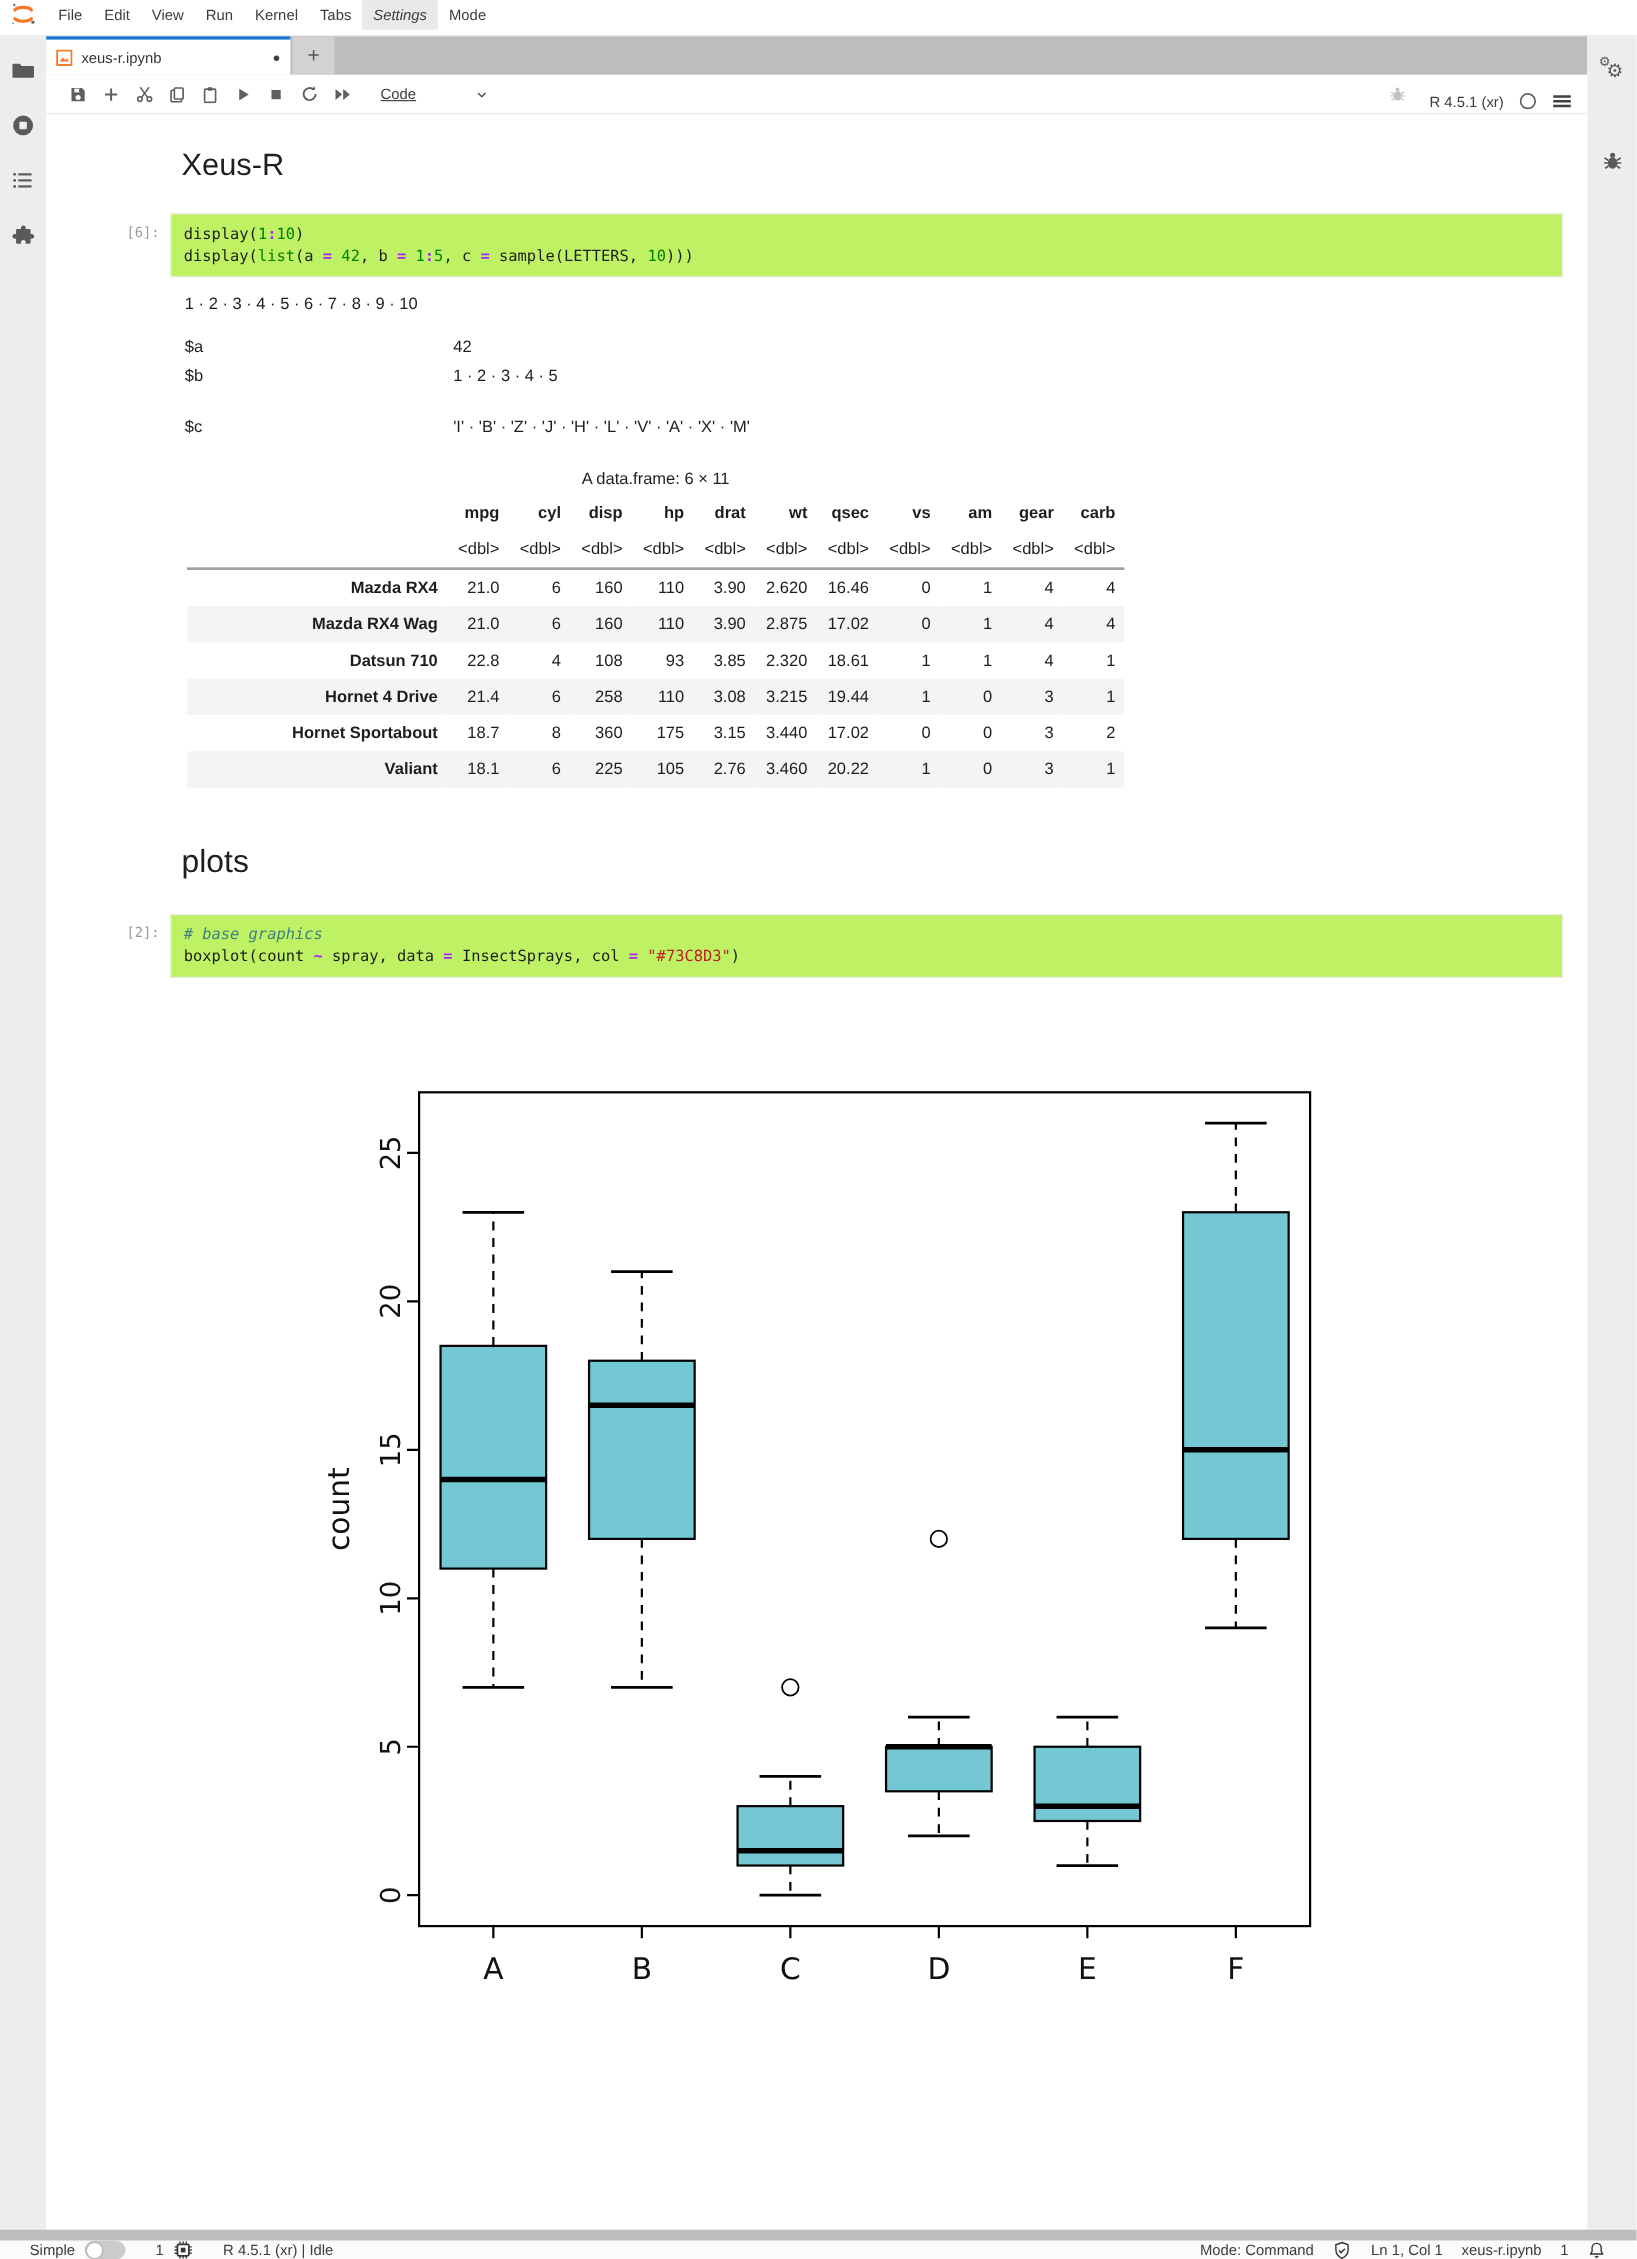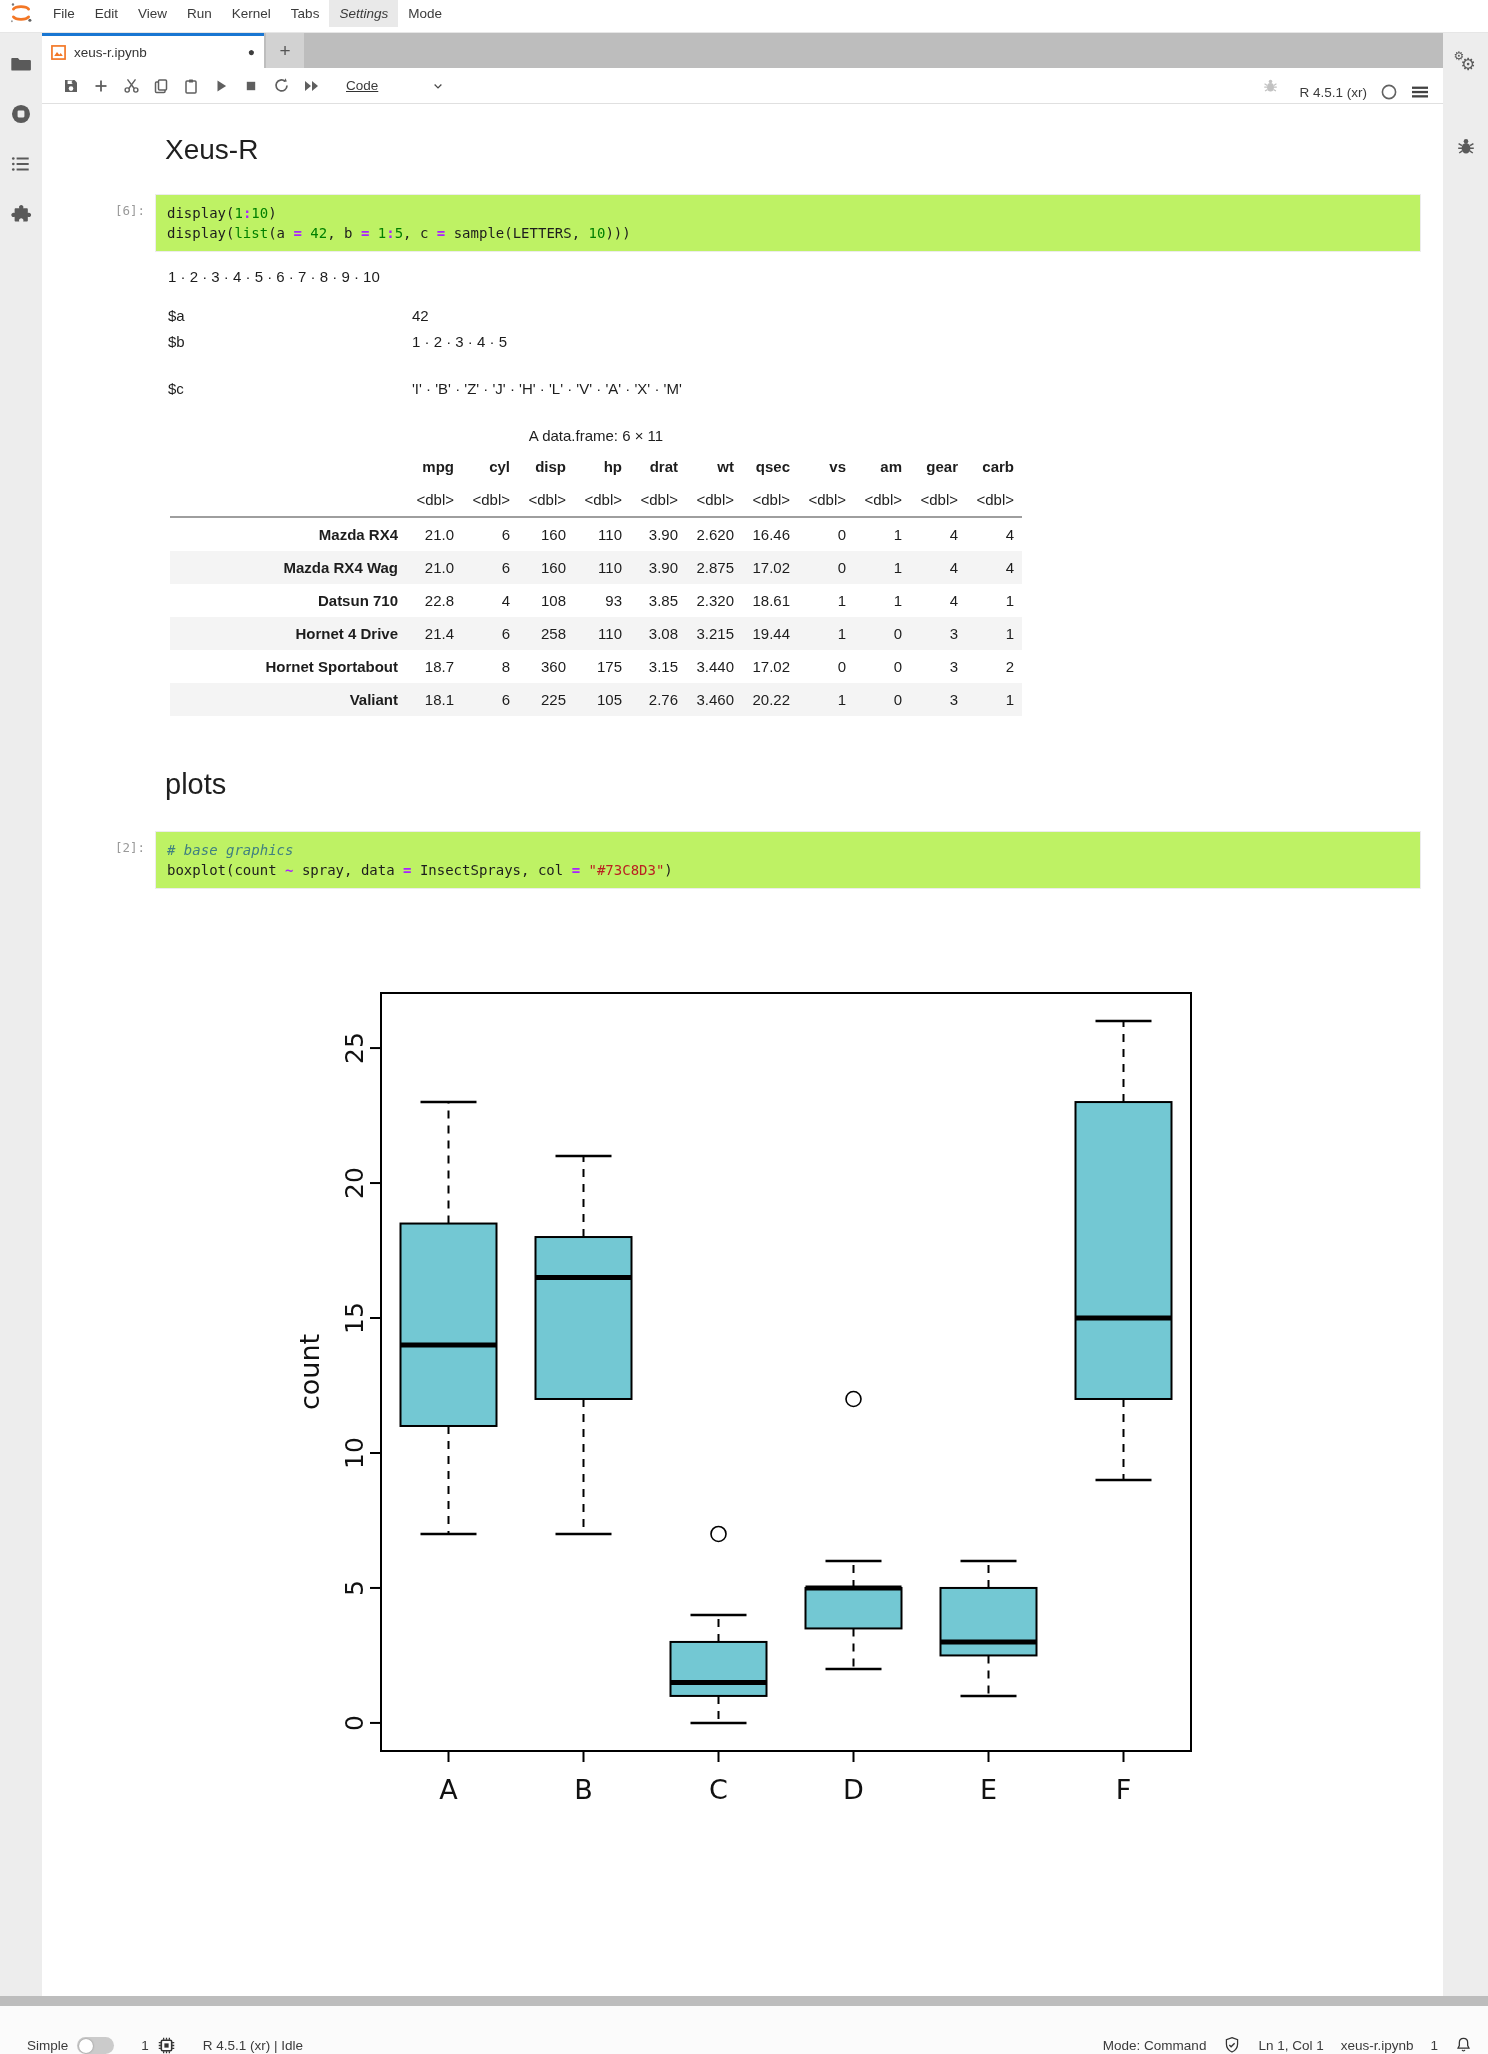--- a/index.html
+++ b/index.html
@@ -75,22 +75,22 @@
   table.df thead tr.names th { font-weight:bold; }
   table.df thead tr.types th { font-weight:normal; color:#1d1d1d; }
   table.df thead { border-bottom:2px solid #9e9e9e; }
   table.df tbody th { font-weight:bold; }
   table.df tbody tr:nth-child(even) { background:#f4f4f4; }
 
   .figwrap { width:940px; margin:62px auto 0 auto; }
 
   
   .grayband { height:10px; background:#bdbdbd; flex:0 0 auto; }
-  .statusbar { height:48px; background:#fbfbfb; flex:0 0 auto; display:flex; align-items:flex-end;
-               padding:0 16px 0 27px; font-size:13.5px; color:#3b3b3b; }
+  .statusbar { height:17px; background:#fbfbfb; flex:0 0 auto; display:flex; align-items:center;
+               padding:0 28px 0 27px; font-size:13.5px; color:#3b3b3b; }
   .sb-left { display:flex; align-items:center; gap:9px; }
   .sb-right { margin-left:auto; display:flex; align-items:center; gap:17px; }
   .toggle { width:37px; height:17px; border-radius:9px; background:#cbcbcb; position:relative; margin-right:18px; }
   .toggle .knob { position:absolute; left:2px; top:1.5px; width:14px; height:14px; border-radius:50%;
                   background:#fff; box-shadow:0 0 2px rgba(0,0,0,.4); }
   .sb-gap { width:10px; }
   .gears { position:relative; width:24px; height:24px; color:#5a5a5a; }
   .gears .g1 { position:absolute; left:0; top:-2px; font-size:12px; }
   .gears .g2 { position:absolute; left:7px; top:3px; font-size:17px; }
 </style>

